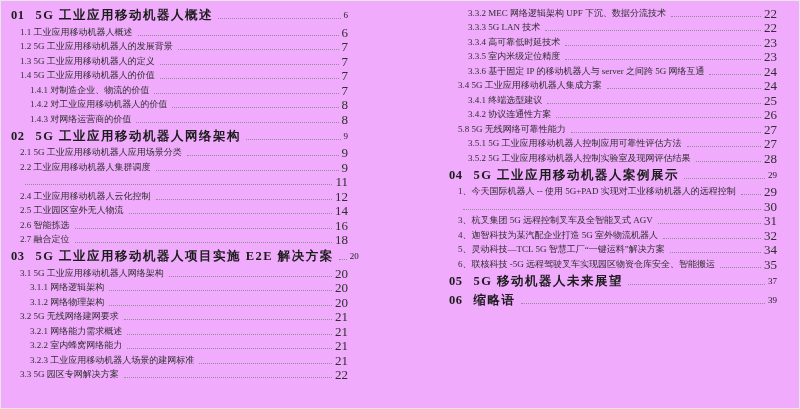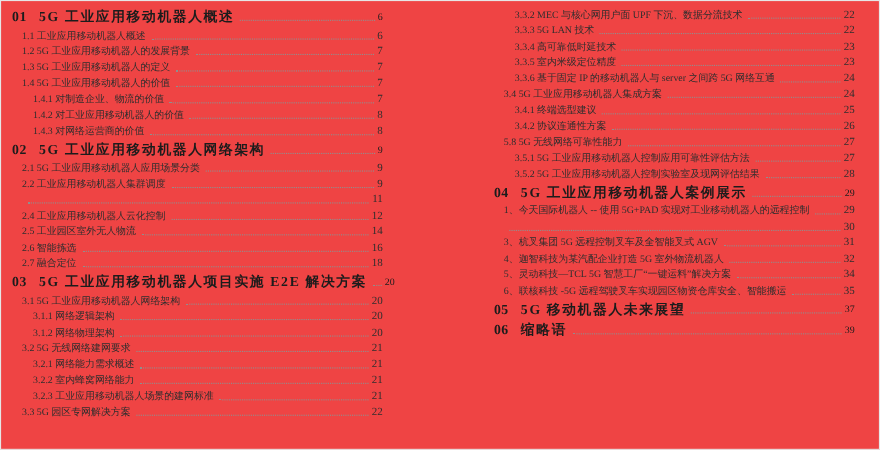--- a/index.html
+++ b/index.html
@@ -1,20 +1,20 @@
 <!DOCTYPE html>
 <html><head>
 <meta charset="utf-8">
 <style>
   html,body{margin:0;padding:0;background:#fff;}
   .page{
     position:relative;
     width:800px;height:409px;
     box-sizing:border-box;
-    background:#ef4444;
+    background:#f0abfc;
     border:1px solid #e6e6e6;
     overflow:hidden;
     font-family:"Liberation Serif","DejaVu Serif",serif;
     color:#2e2e2e;
   }
   .col{position:absolute;top:3px;}
   #left-col{left:10px;width:337px;}
   #right-col{left:448px;width:328px;}
   .row{
     display:flex;
@@ -37,21 +37,21 @@
   .col .row.hdr:first-child{margin-top:0;}
   .hdr .num{margin-right:11px;letter-spacing:0.5px;}
   .lbl{flex:0 0 auto;}
   .dots{
     flex:1 1 auto;
     border-bottom:1.2px dotted #8f8f8f;
     margin:0 3px 2px 5px;
     min-width:8px;
   }
   .hdr .dots{margin-bottom:4px;}
-  .pg{flex:0 0 auto;font-size:10px;font-weight:normal;letter-spacing:0;}
+  .pg{flex:0 0 auto;font-size:13px;font-weight:normal;letter-spacing:0;}
   .hdr .pg{font-size:9px;}
 </style>
 </head>
 <body>
 
 <div class="page">
   <div class="col" id="left-col">
       <div class="row hdr">
         <span class="num">01</span>
         <span class="lbl">5G 工业应用移动机器人概述</span>
@@ -176,21 +176,21 @@
       </div>
       <div class="row lvl1">
         <span class="lbl">3.3 5G 园区专网解决方案</span>
         <span class="dots"></span>
         <span class="pg">22</span>
       </div>
       <div class="row lvl2"></div>
     </div>
   <div class="col" id="right-col">
       <div class="row lvl2">
-        <span class="lbl">3.3.2 MEC 与核心网用户面 UPF 下沉、数据分流技术</span>
+        <span class="lbl">3.3.2 MEC 网络逻辑架构 UPF 下沉、数据分流技术</span>
         <span class="dots"></span>
         <span class="pg">22</span>
       </div>
       <div class="row lvl2">
         <span class="lbl">3.3.3 5G LAN 技术</span>
         <span class="dots"></span>
         <span class="pg">22</span>
       </div>
       <div class="row lvl2">
         <span class="lbl">3.3.4 高可靠低时延技术</span>

